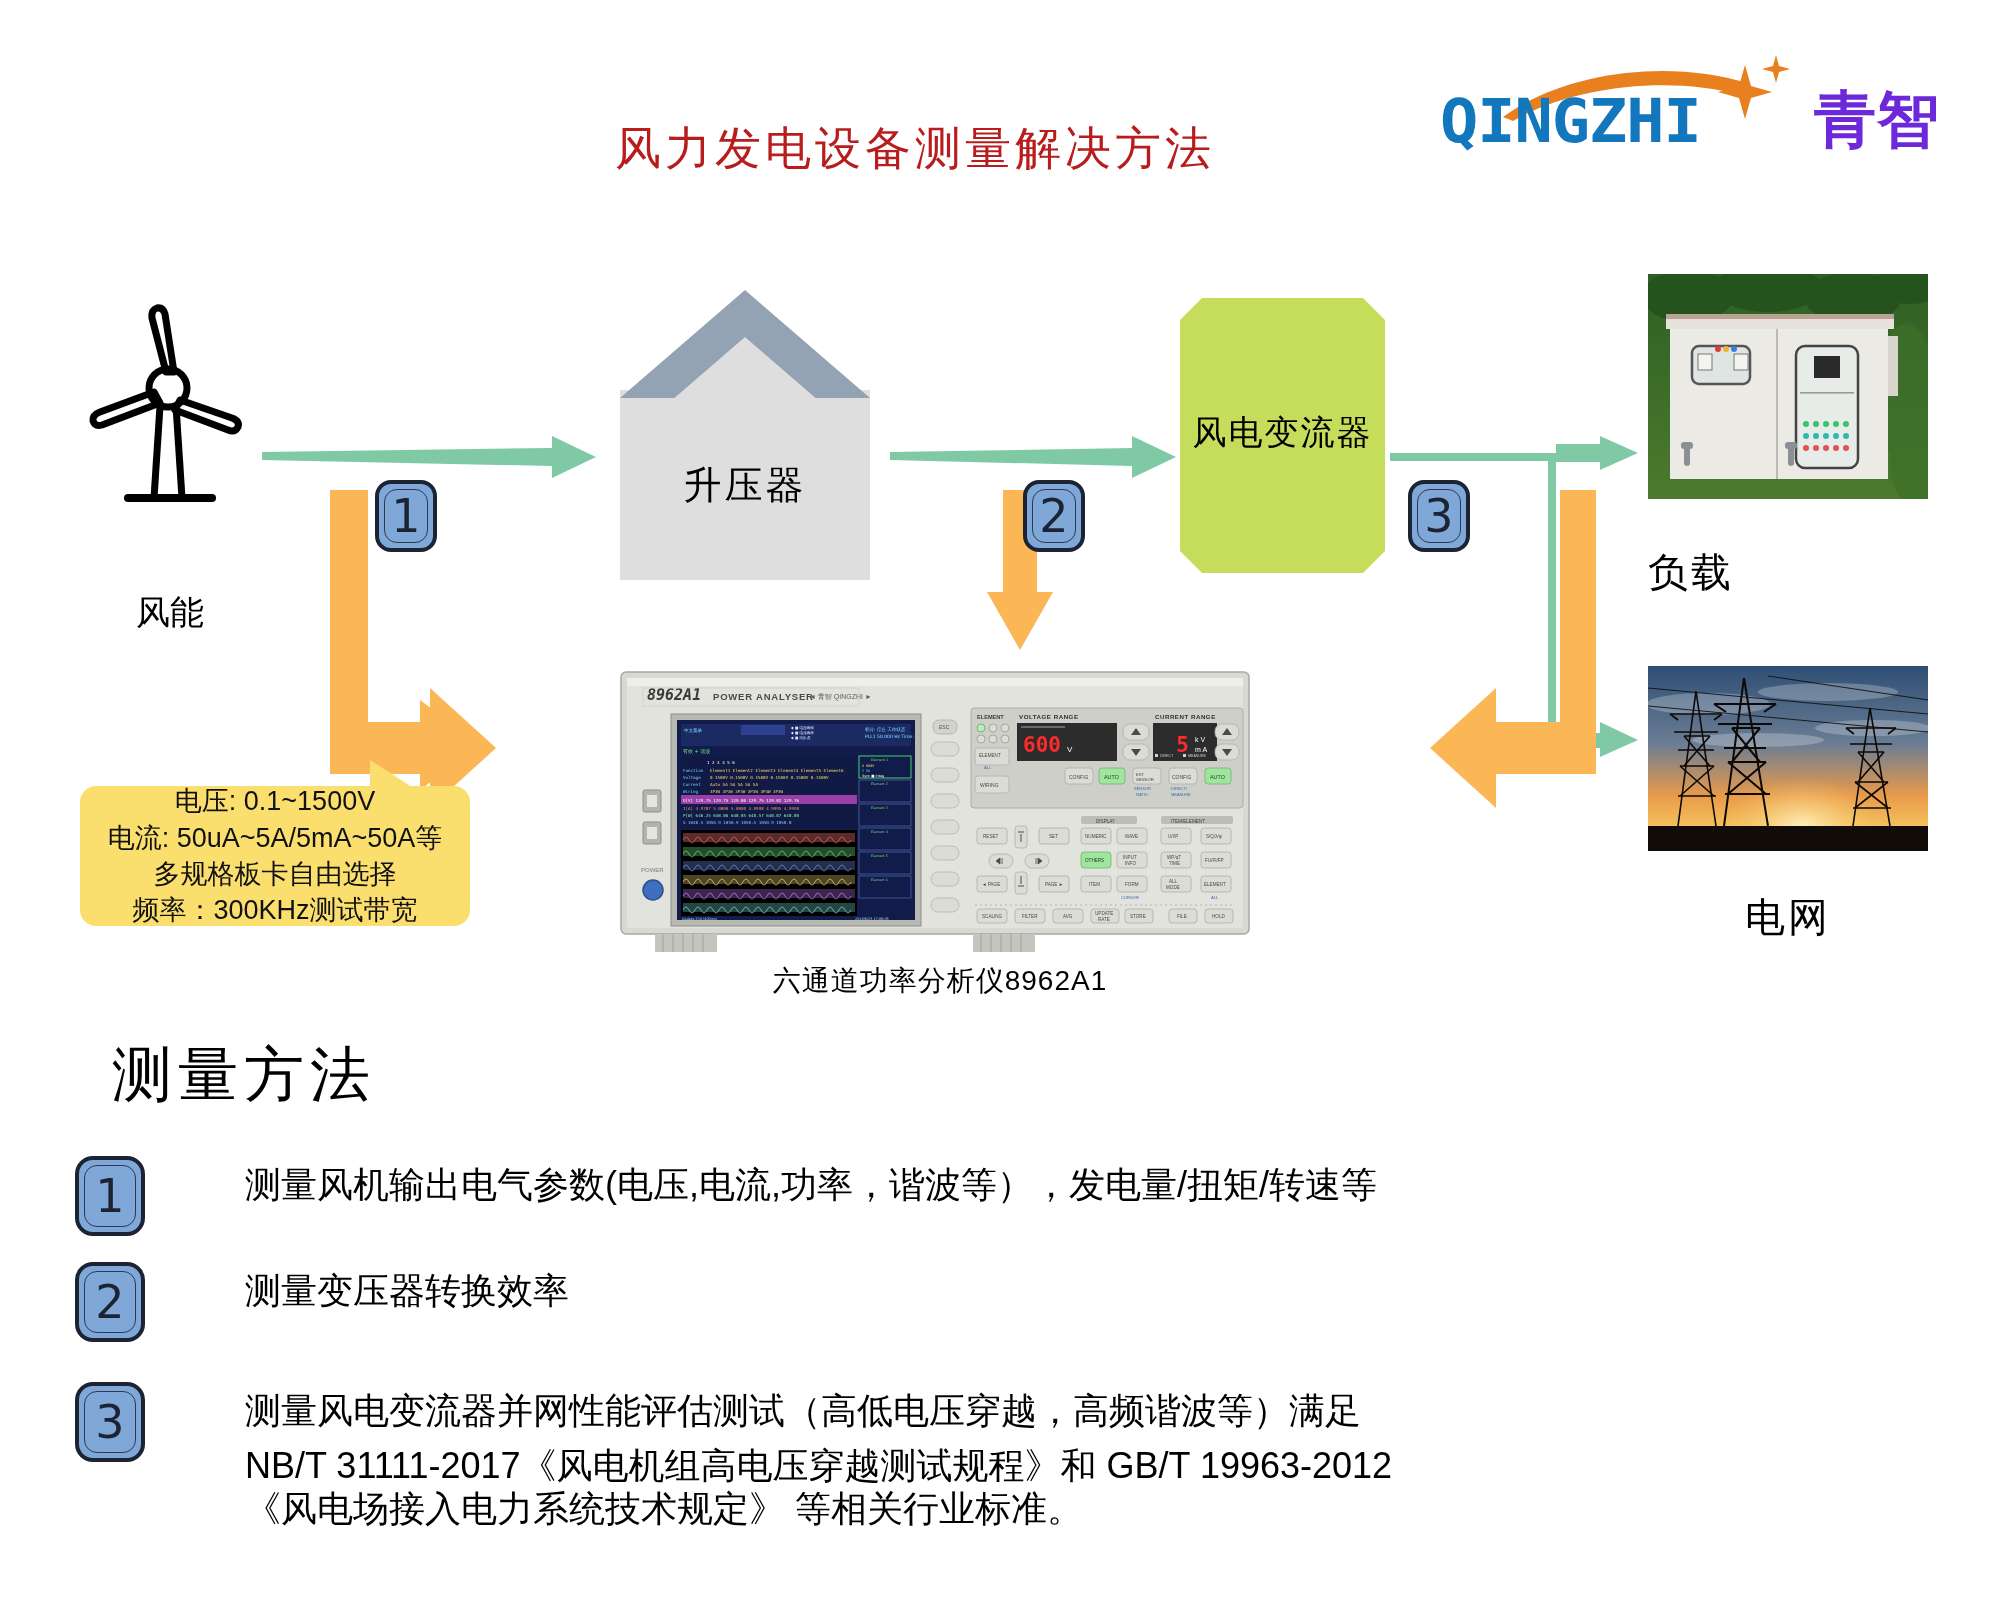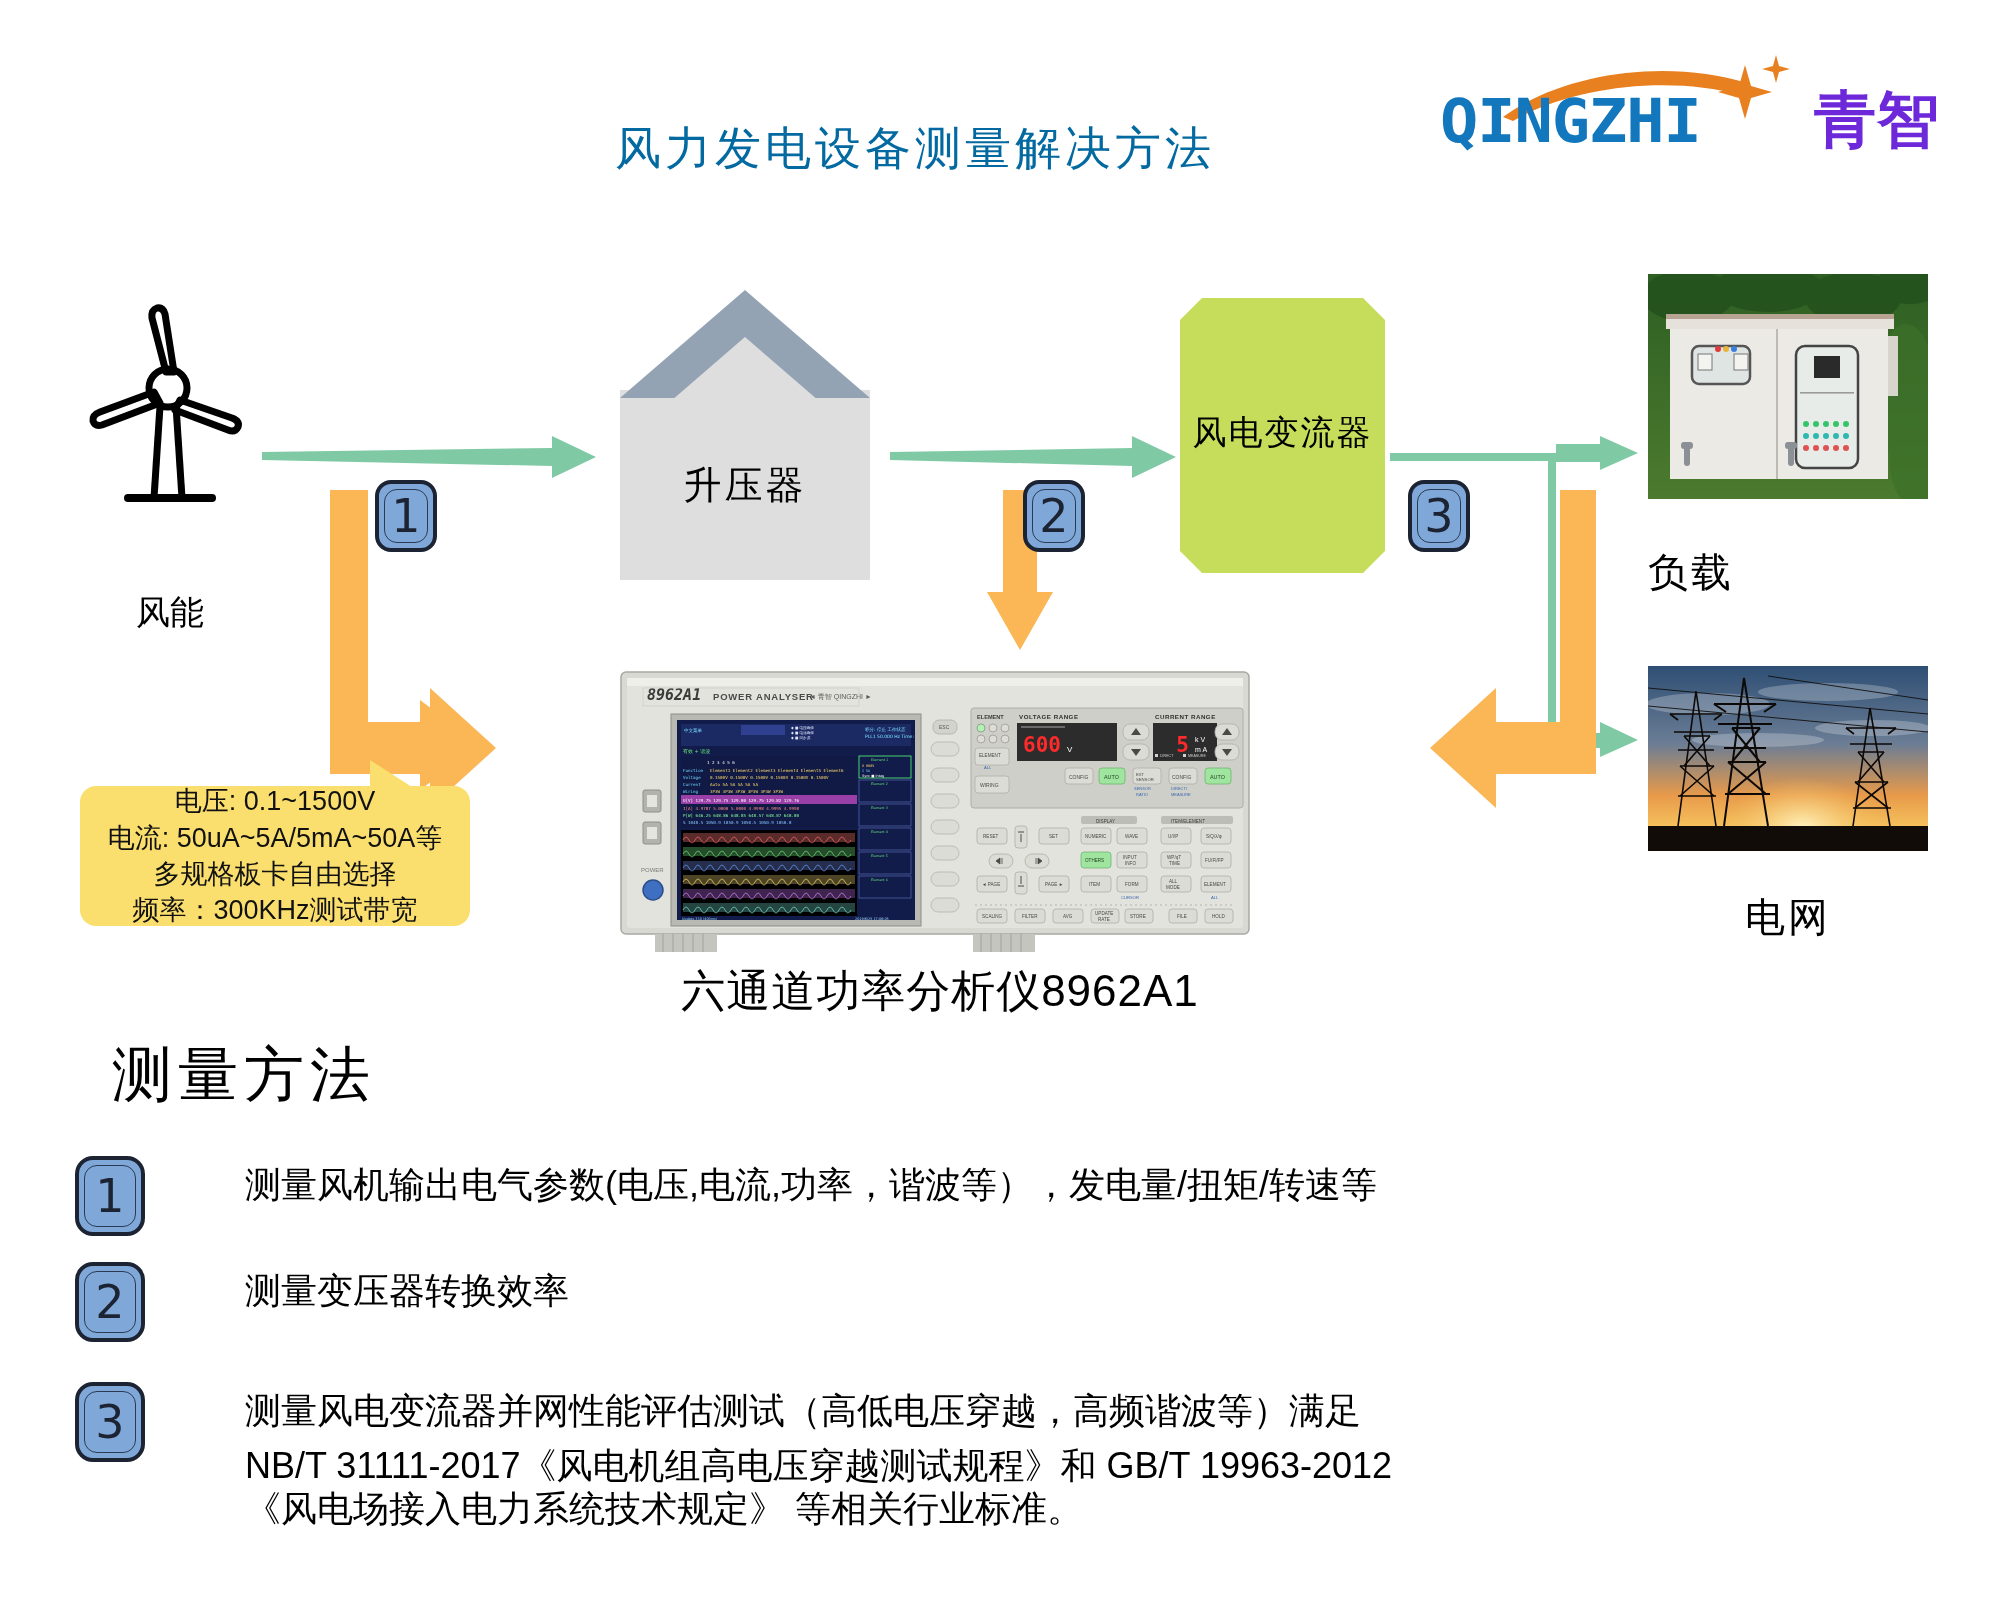--- a/index.html
+++ b/index.html
@@ -21,21 +21,21 @@
     position:absolute;left:0;top:36px;font-size:60px;font-weight:bold;
     color:#1277bc;letter-spacing:-1px;line-height:60px;
     font-family:"DejaVu Sans Mono","Liberation Sans",monospace;
     transform:scaleX(1.06);transform-origin:left center;
   }
   #logo svg{position:absolute;left:55px;top:0px;}
 
   
   #title{
     left:615px;top:118px;width:700px;font-size:46px;letter-spacing:4px;
-    color:#0369a1;white-space:nowrap;
+    color:#b91c1c;white-space:nowrap;
   }
 
   
   #turbine{left:70px;top:300px;width:200px;height:240px;}
   #wind-label{left:60px;top:590px;width:220px;text-align:center;font-size:34px;}
 
   
   #booster{left:620px;top:290px;width:250px;height:290px;}
   #booster .body{position:absolute;left:0;bottom:0;width:250px;height:190px;background:#dedede;}
   #booster .roof{
@@ -69,21 +69,21 @@
     left:80px;top:786px;width:390px;height:140px;background:#fbdf6e;border-radius:16px;
     display:flex;flex-direction:column;justify-content:center;align-items:center;
     line-height:1.35;font-size:27px;color:#111;
   }
   #callout .tail{
     position:absolute;left:290px;top:-26px;width:0;height:0;
     border-left:0 solid transparent;border-right:42px solid transparent;border-bottom:27px solid #fbdf6e;
   }
 
   
-  #analyzer-caption{left:590px;top:962px;width:700px;text-align:center;font-size:44px;letter-spacing:1px;}
+  #analyzer-caption{left:590px;top:962px;width:700px;text-align:center;font-size:28px;letter-spacing:1px;}
 
   
   #method-heading{left:112px;top:1035px;font-size:60px;letter-spacing:6px;font-weight:normal;}
 
   .step{position:absolute;left:75px;}
   .badge{
     position:absolute;left:0;top:0;width:70px;height:80px;border-radius:18px;
     background:#7fa8d9;border:4px solid #1c2433;box-sizing:border-box;
   }
   .badge .inner{

